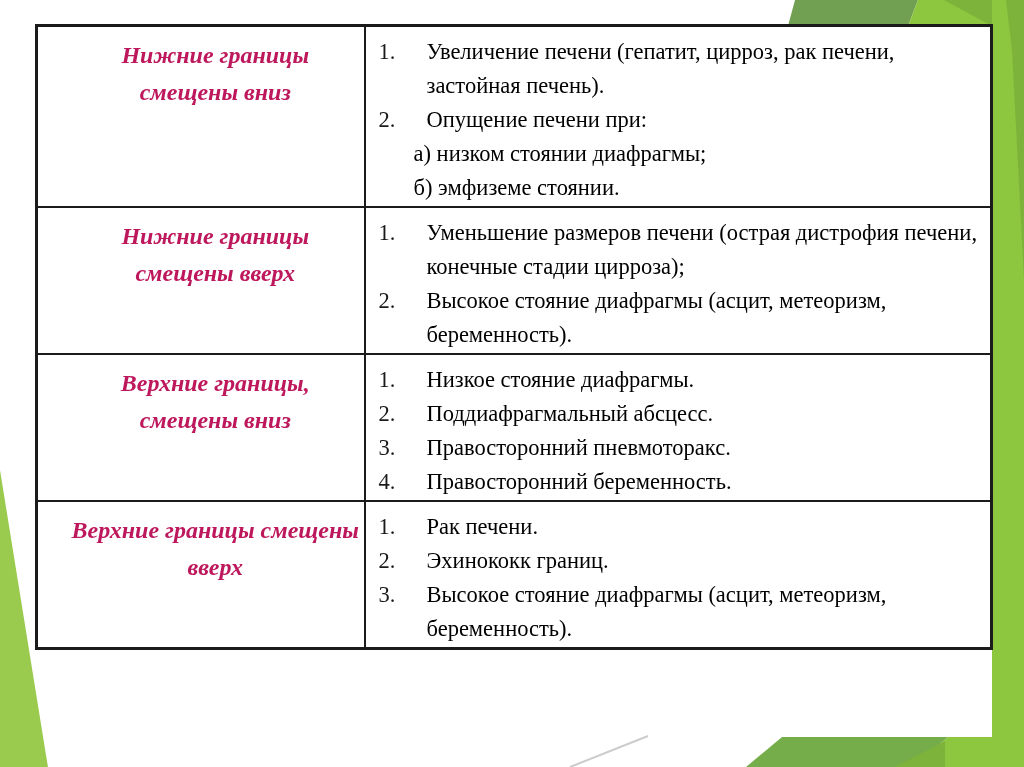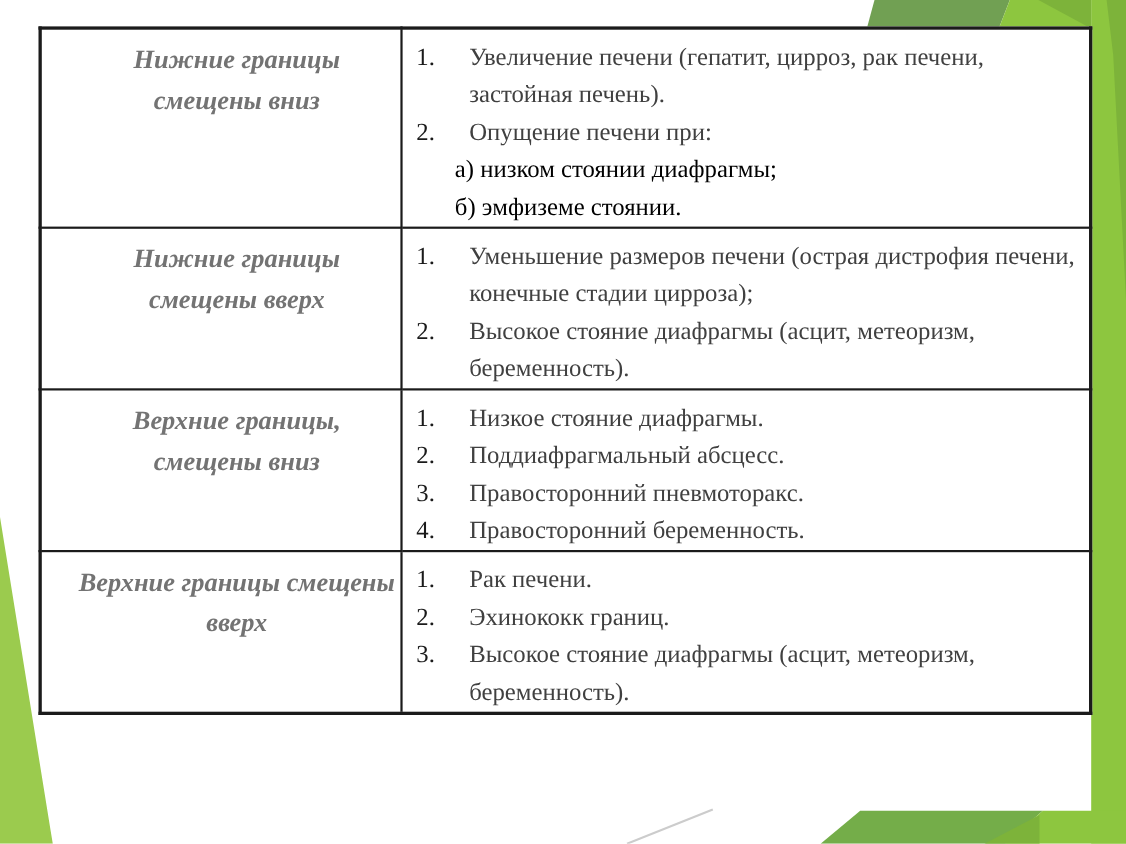--- a/index.html
+++ b/index.html
@@ -30,31 +30,31 @@
     white-space:nowrap;
   }
   .hdr1 .l2{padding-left:58px;}
   .hdr2{
     text-align:center;padding-top:8px;
     font-weight:bold;font-size:42px;line-height:52px;color:#4c9b3c;
   }
 
   .rowlabel{padding-top:10px;text-align:center;}
   .rowlabel .ln{
-    font-weight:bold;font-style:italic;font-size:24px;line-height:37px;color:#737373;padding-left:29px;
+    font-weight:bold;font-style:italic;font-size:24px;line-height:37px;color:#be185d;padding-left:29px;
   }
 
   .causes{padding:7px 6px 0 0;}
   .citem{display:flex;align-items:flex-start;}
   .citem .num{
     flex:0 0 60px;padding-left:12px;box-sizing:border-box;
     font-size:22.5px;line-height:34px;color:#1a1a1a;
   }
   .citem .txt{
-    flex:1 1 auto;font-size:22.5px;line-height:34px;color:#404040;padding-right:4px;
+    flex:1 1 auto;font-size:22.5px;line-height:34px;color:#000000;padding-right:4px;
   }
   .sub{
     margin-left:47px;font-size:22.5px;line-height:34px;color:#000000;
   }
 </style>
 </head>
 <body>
 
 <svg class="decor-svg" viewBox="0 0 1024 767">
   <rect x="992" y="0" width="32" height="767" fill="#8dc63f"></rect>

